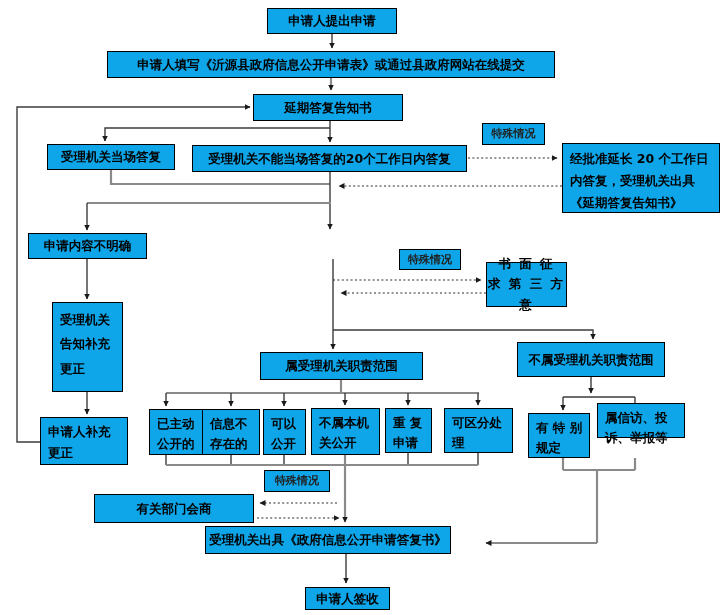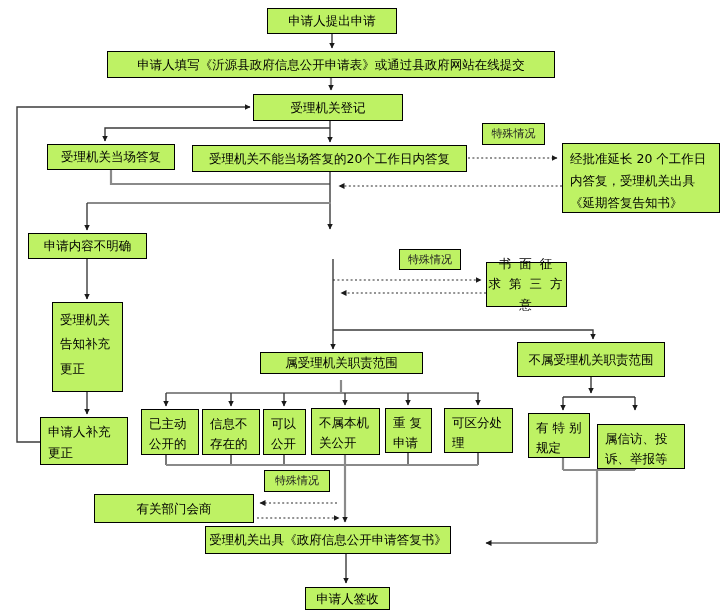--- a/index.html
+++ b/index.html
@@ -5,24 +5,24 @@
   html,body{margin:0;padding:0;}
   body{
     width:723px;height:615px;position:relative;background:#ffffff;
     font-family:"DejaVu Sans","Liberation Sans",sans-serif;
     color:#000;overflow:hidden;
   }
   #canvas{position:absolute;left:0;top:0;width:723px;height:615px;}
   svg.wires{position:absolute;left:0;top:0;z-index:1;pointer-events:none;}
   .node{
     position:absolute;z-index:2;box-sizing:border-box;
-    background:#bef264;border:1.6px solid #000;
+    background:#0ea5e9;border:1.6px solid #000;
     display:flex;align-items:center;justify-content:center;
     font-size:12.5px;line-height:1.25;text-align:center;
-    white-space:pre-line;color:#000;
+    white-space:pre-line;color:#000;font-weight:bold;
   }
   .node.ml{
     align-items:flex-start;justify-content:flex-start;
     text-align:left;padding:4px 6px 0 7px;line-height:1.62;
   }
   .node.lh19{line-height:1.95;padding-top:5px;}
   .node.lh17{line-height:1.7;padding-top:3px;}
   .node.sp{font-size:11px;border-width:1.3px;color:#222;}
   .node.ctr2{line-height:1.65;letter-spacing:2px;}
   .wire{stroke:#3c3c3c;stroke-width:1.4;fill:none;}
@@ -110,21 +110,21 @@
 
       <path class="wire dot" d="M337,503 H260" marker-end="url(#ah)"></path>
       <path class="wire dot" d="M257,518 H339" marker-end="url(#ah)"></path>
     </g>
   </svg>
 
   <div class="node" style="left:267px;top:8px;width:130px;height:26px">申请人提出申请</div>
 
   <div class="node" style="left:107px;top:51px;width:448px;height:27px">申请人填写《沂源县政府信息公开申请表》或通过县政府网站在线提交</div>
 
-  <div class="node" style="left:253px;top:94px;width:150px;height:27px">受理机关登记</div>
+  <div class="node" style="left:253px;top:94px;width:150px;height:27px">延期答复告知书</div>
 
   <div class="node" style="left:47px;top:144px;width:128px;height:26px">受理机关当场答复</div>
 
   <div class="node" style="left:192px;top:145px;width:275px;height:27px">受理机关不能当场答复的20个工作日内答复</div>
 
   <div class="node sp" style="left:482px;top:123px;width:63px;height:22px">特殊情况</div>
 
   <div class="node ml" style="left:562px;top:143px;width:158px;height:70px;line-height:1.75">经批准延长 20 个工作日
 内答复，受理机关出具
 《延期答复告知书》</div>
@@ -134,49 +134,49 @@
 
   <div class="node sp" style="left:399px;top:249px;width:62px;height:21px">特殊情况</div>
 
   <div class="node ctr2" style="left:486px;top:262px;width:81px;height:45px">书 面 征
 求 第 三 方 意</div>
 
   <div class="node ml lh19" style="left:52px;top:302px;width:71px;height:90px">受理机关
 告知补充
 更正</div>
 
-  <div class="node" style="left:260px;top:352px;width:163px;height:22px">属受理机关职责范围</div>
+  <div class="node" style="left:260px;top:352px;width:163px;height:28px">属受理机关职责范围</div>
 
   <div class="node" style="left:517px;top:342px;width:148px;height:35px">不属受理机关职责范围</div>
 
   <div class="node ml lh17" style="left:40px;top:417px;width:88px;height:48px">申请人补充
 更正</div>
 
-  <div class="node ml" style="left:141px;top:409px;width:58px;height:46px">已主动
+  <div class="node ml" style="left:149px;top:409px;width:58px;height:46px">已主动
 公开的</div>
 
   <div class="node ml" style="left:202px;top:409px;width:58px;height:46px">信息不
 存在的</div>
 
   <div class="node ml" style="left:263px;top:409px;width:43px;height:46px">可以
 公开</div>
 
   <div class="node ml" style="left:311px;top:408px;width:69px;height:47px">不属本机
 关公开</div>
 
   <div class="node ml" style="left:385px;top:408px;width:47px;height:45px">重 复
 申请</div>
 
   <div class="node ml" style="left:444px;top:408px;width:69px;height:45px">可区分处
 理</div>
 
   <div class="node ml" style="left:528px;top:413px;width:62px;height:45px">有 特 别
 规定</div>
 
-  <div class="node ml" style="left:597px;top:424px;width:88px;height:45px">属信访、投
+  <div class="node ml" style="left:597px;top:403px;width:88px;height:35px">属信访、投
 诉、举报等</div>
 
   <div class="node sp" style="left:264px;top:470px;width:66px;height:22px">特殊情况</div>
 
   <div class="node" style="left:94px;top:494px;width:160px;height:29px">有关部门会商</div>
 
   <div class="node" style="left:205px;top:526px;width:246px;height:28px">受理机关出具《政府信息公开申请答复书》</div>
 
   <div class="node" style="left:305px;top:587px;width:85px;height:23px">申请人签收</div>
 

